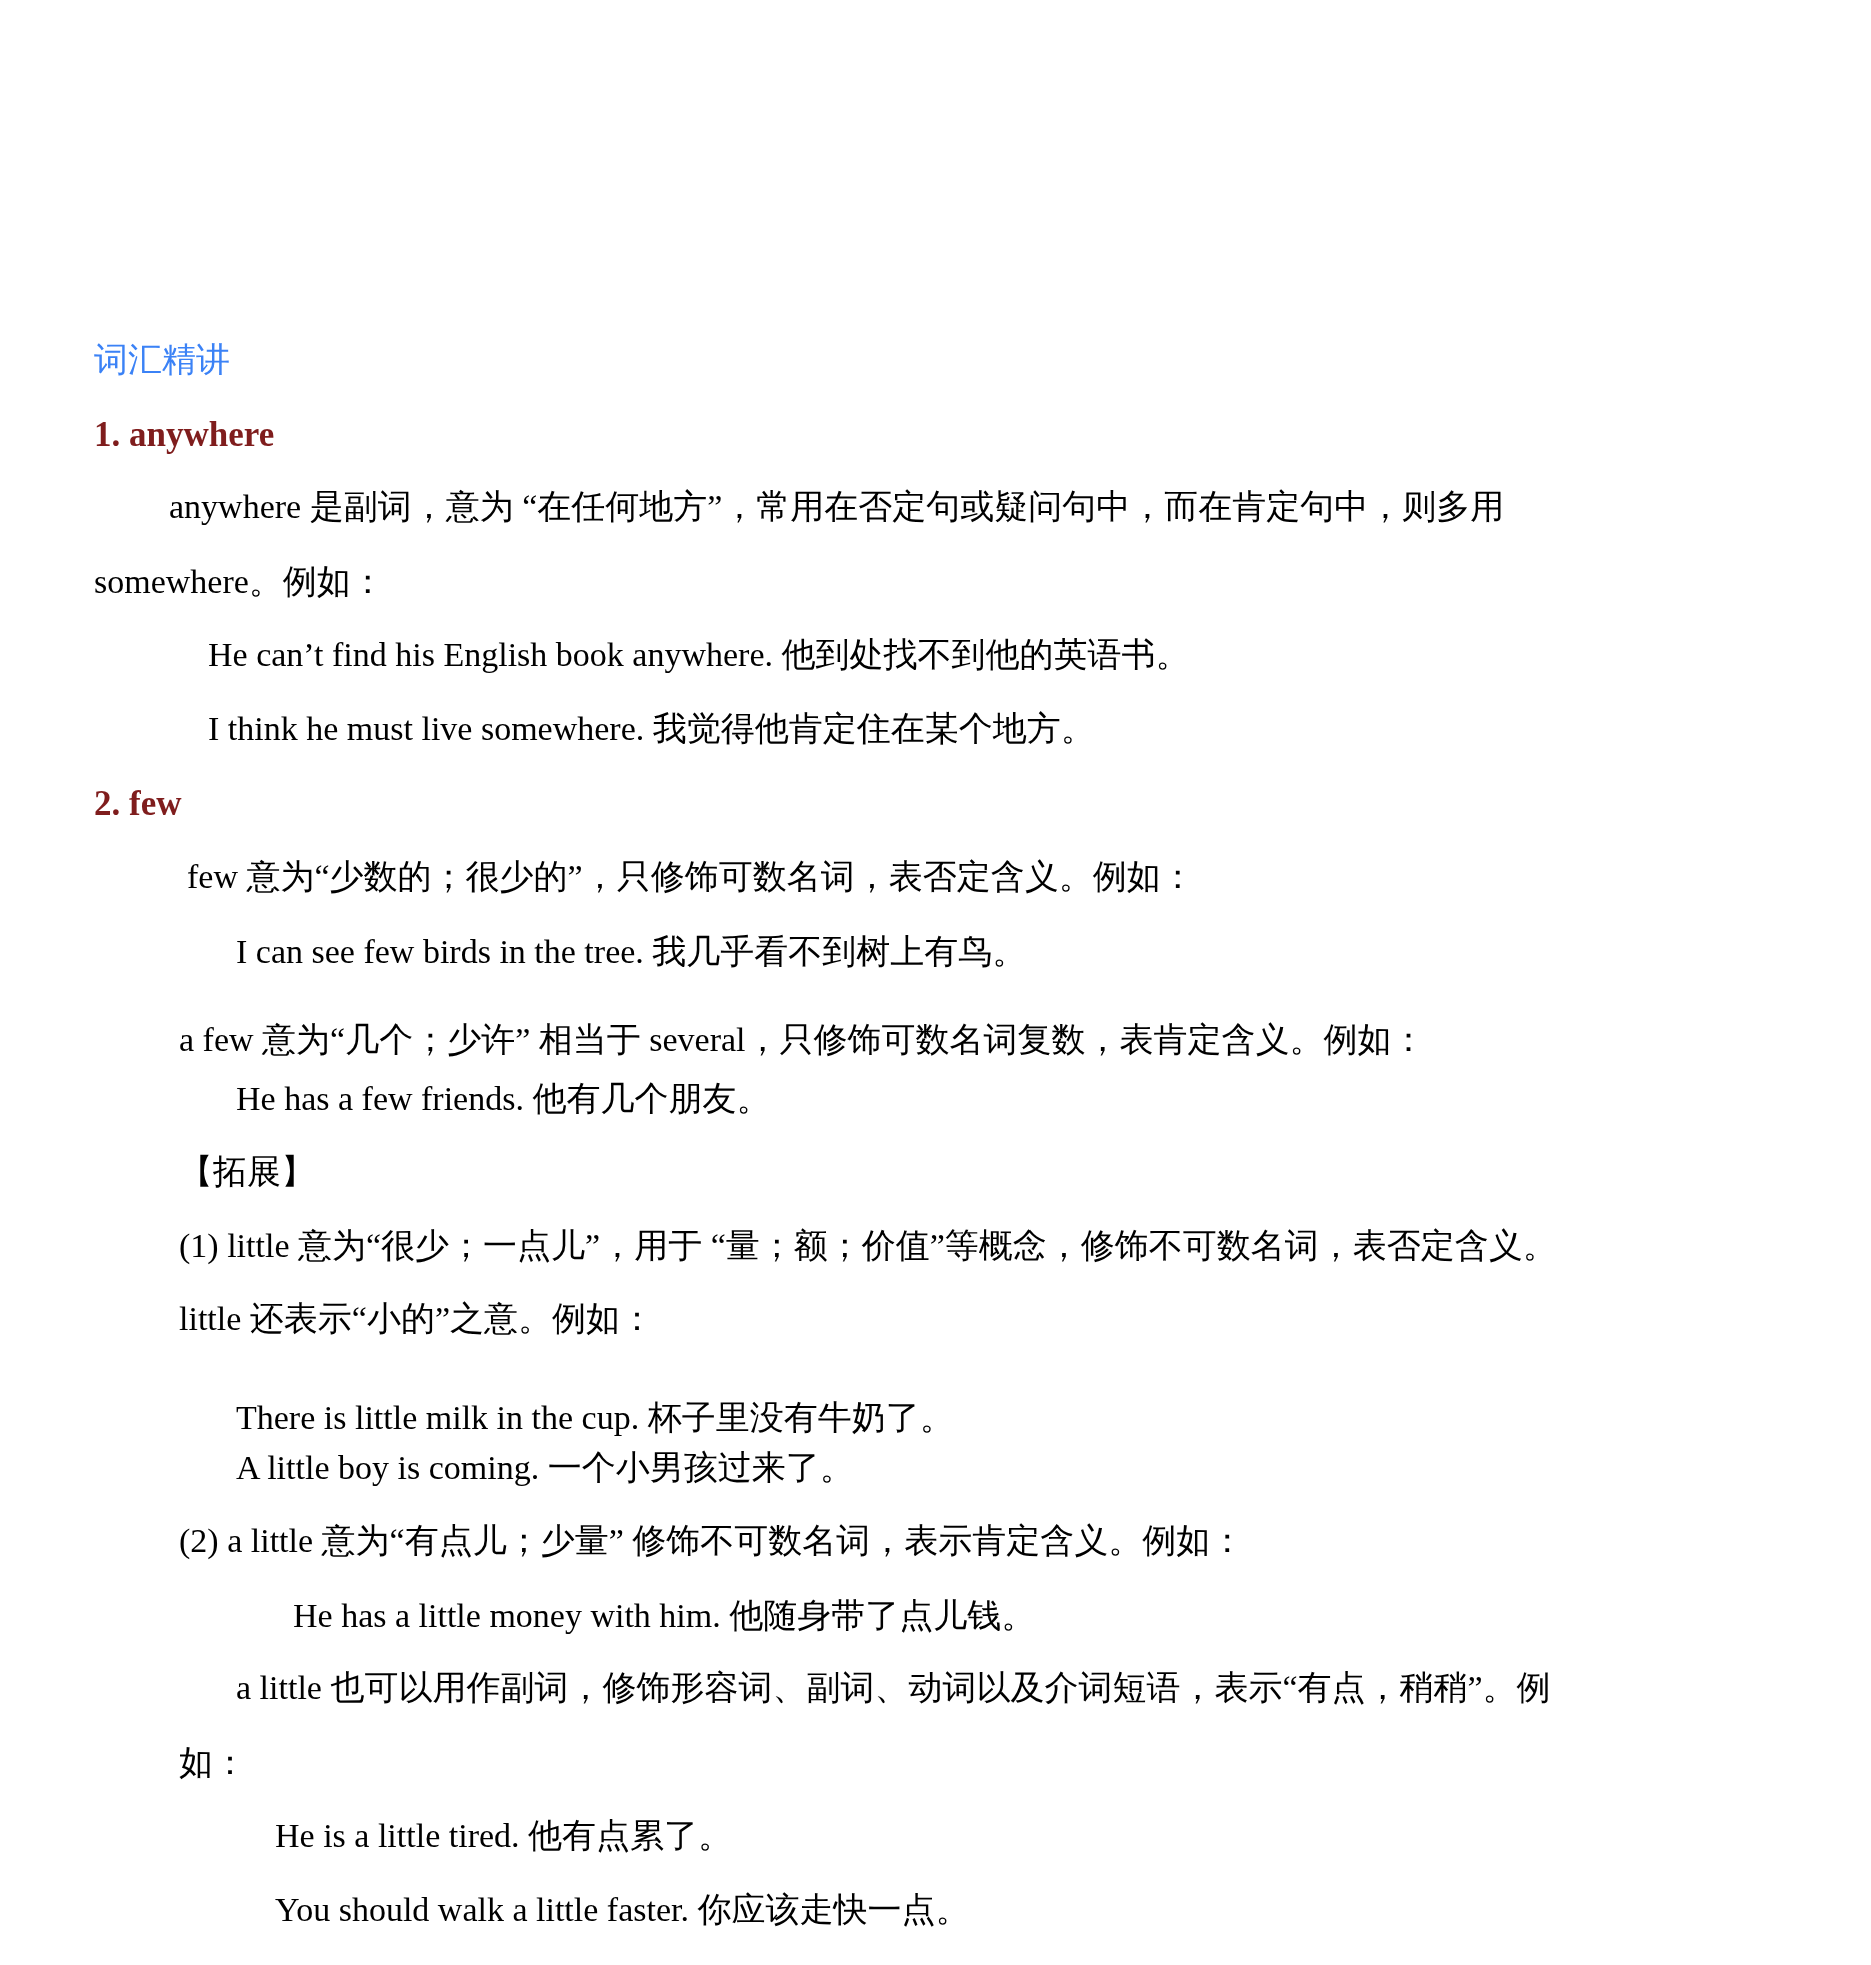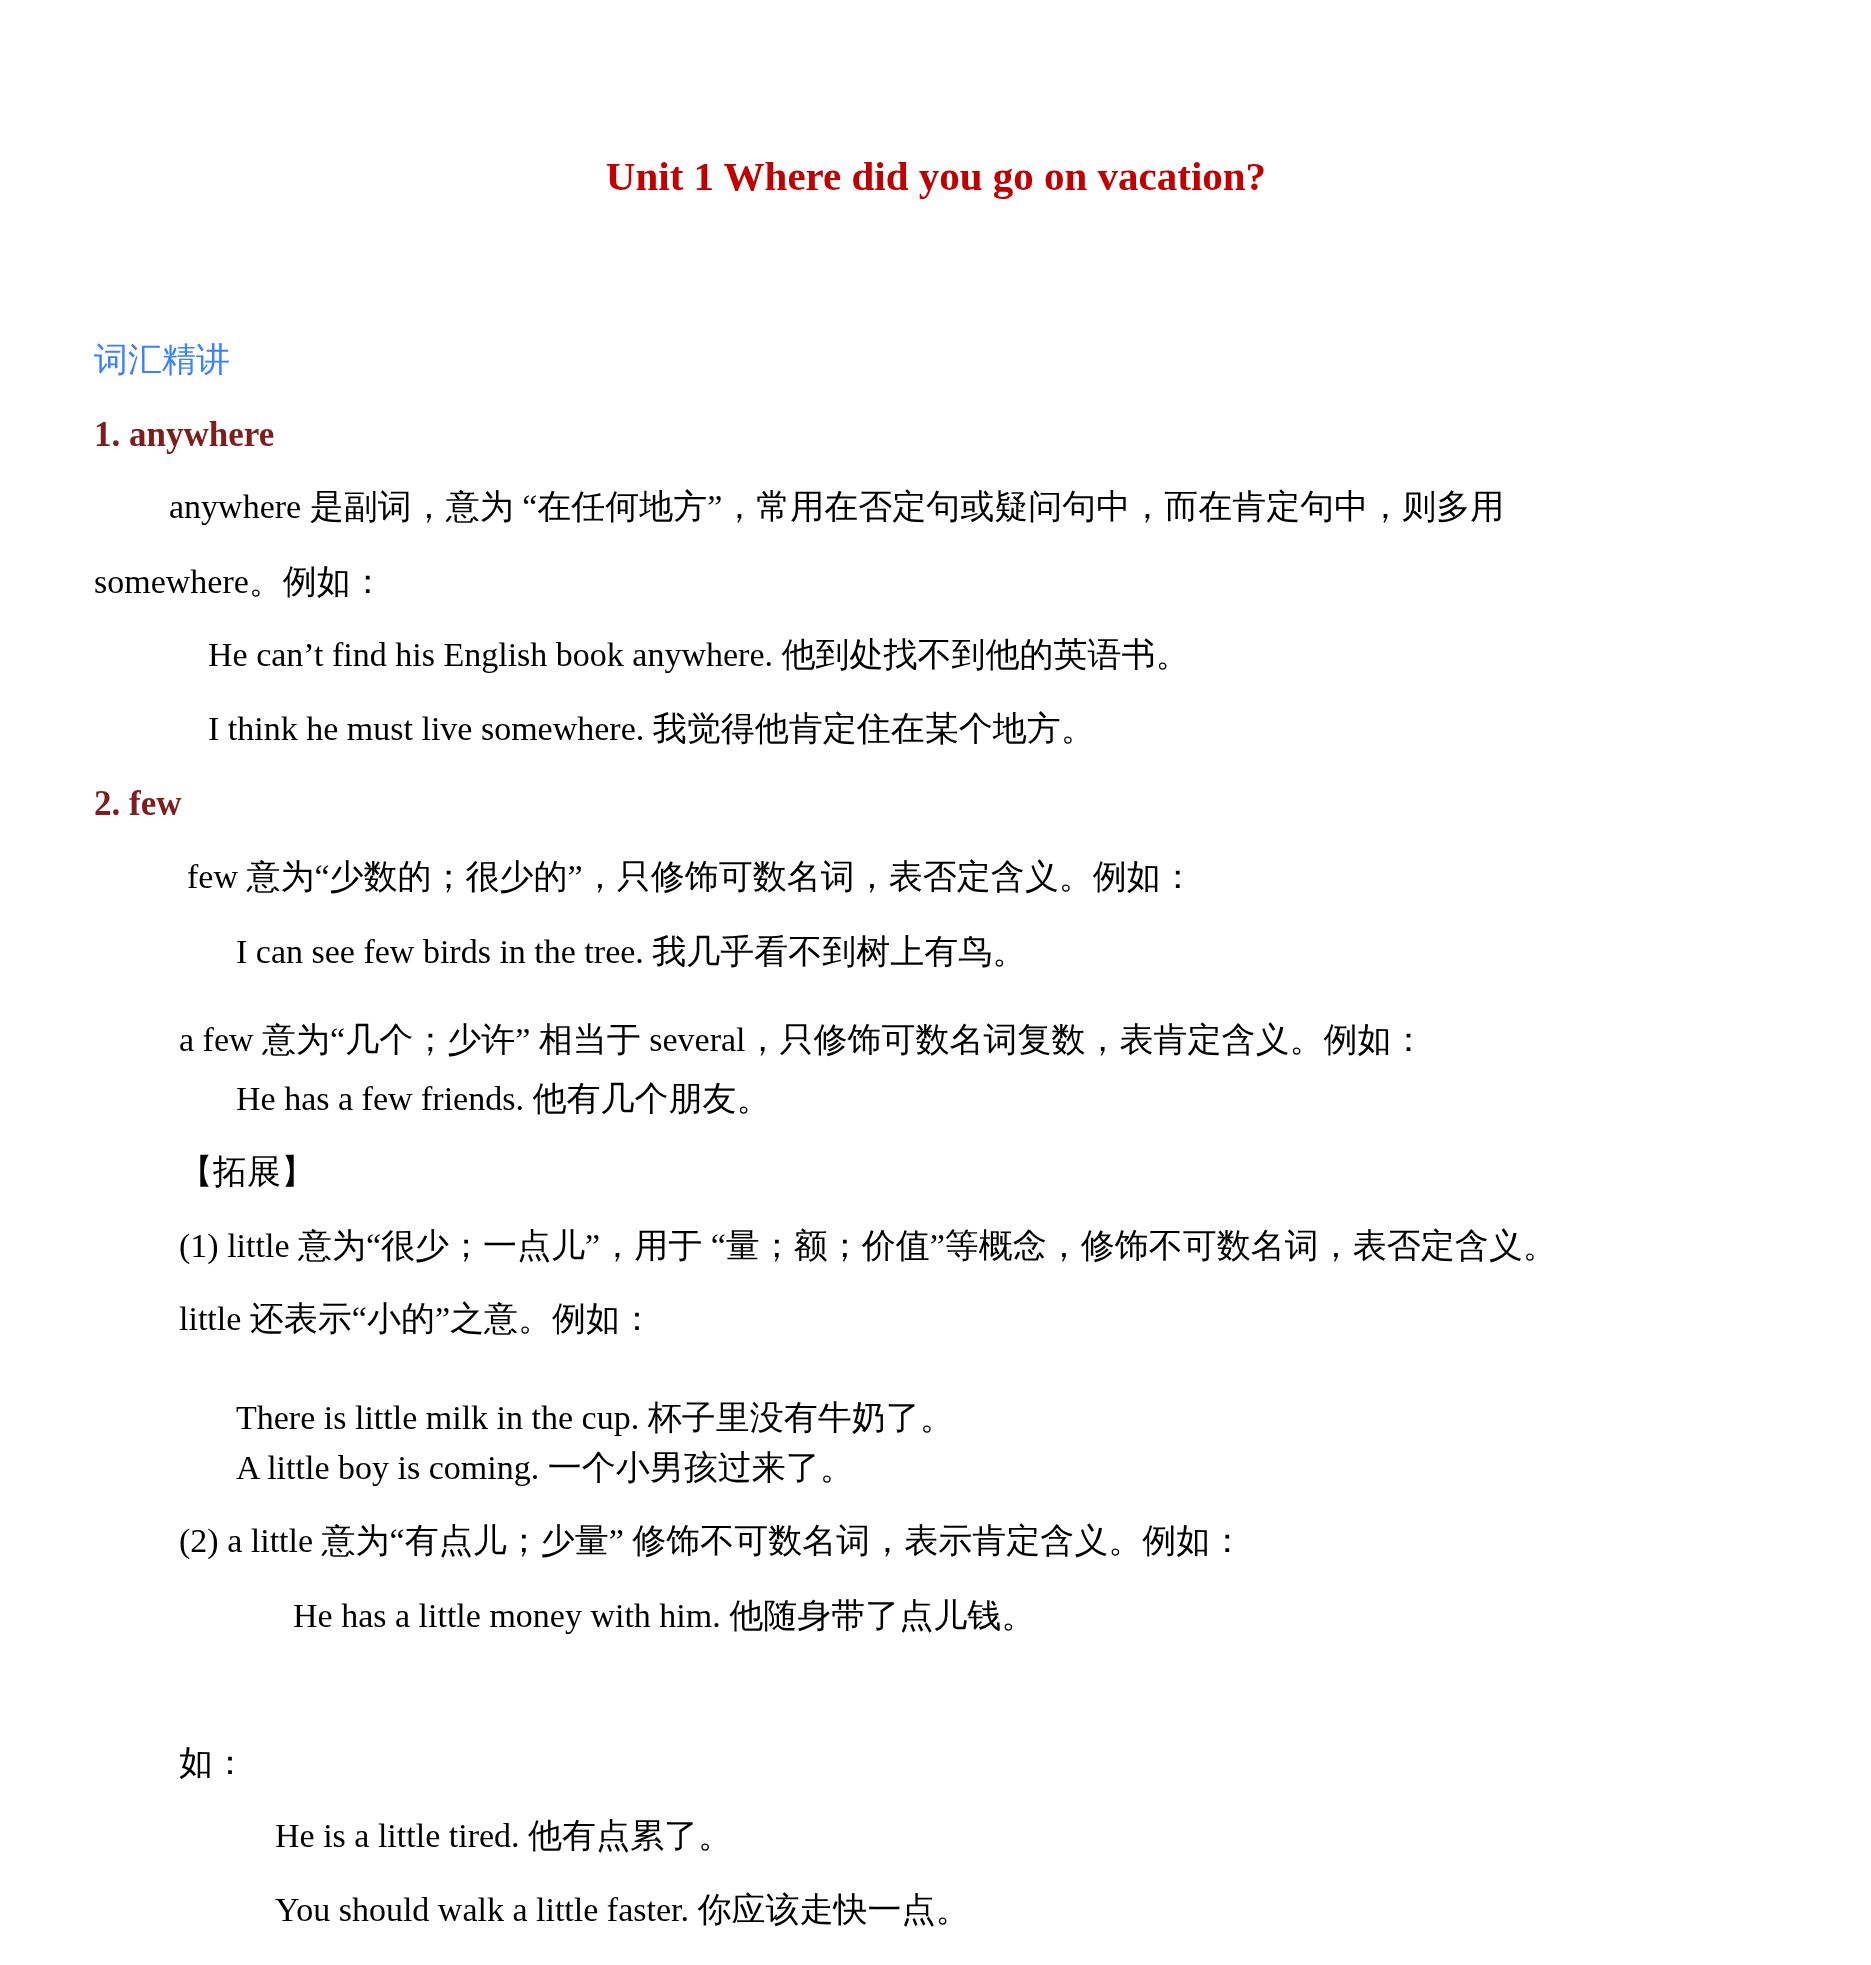--- a/index.html
+++ b/index.html
@@ -13,21 +13,20 @@
   .title { position: absolute; left: 0; width: 1872px; text-align: center; font-weight: bold; color: #c00000; }
   .t1 { top: 151px; font-size: 41px; line-height: 51px; }
   .t2 { top: 244px; font-size: 42px; line-height: 51px; font-weight: normal; }
   .sec { color: #3b82f6; font-size: 34px; }
   .h { color: #7f1d1d; font-weight: bold; font-size: 35px; }
 </style>
 </head>
 <body>
 
 <div class="page">
-  <div class="title t1">Unit 1 Where did you go on vacation?</div>
 
   <div class="line sec" style="left:94px; top:338px;">词汇精讲</div>
 
   <div class="line h" style="left:94px; top:413px;">1. anywhere</div>
   <div class="line" style="left:169px; top:485px;">anywhere 是副词，意为 “在任何地方”，常用在否定句或疑问句中，而在肯定句中，则多用</div>
   <div class="line" style="left:94px; top:560px;">somewhere。例如：</div>
   <div class="line" style="left:208px; top:633px;">He can’t find his English book anywhere.  他到处找不到他的英语书。</div>
   <div class="line" style="left:208px; top:707px;">I think he must live somewhere.  我觉得他肯定住在某个地方。</div>
 
   <div class="line h" style="left:94px; top:782px;">2. few</div>
@@ -35,19 +34,20 @@
   <div class="line" style="left:236px; top:930px;">I can see few birds in the tree.  我几乎看不到树上有鸟。</div>
   <div class="line" style="left:179px; top:1018px;">a few  意为“几个；少许”  相当于 several，只修饰可数名词复数，表肯定含义。例如：</div>
   <div class="line" style="left:236px; top:1077px;">He has a few friends.  他有几个朋友。</div>
   <div class="line" style="left:179px; top:1150px;text-align:center;">【拓展】</div>
   <div class="line" style="left:179px; top:1224px;">(1) little  意为“很少；一点儿”，用于  “量；额；价值”等概念，修饰不可数名词，表否定含义。</div>
   <div class="line" style="left:179px; top:1297px;">little 还表示“小的”之意。例如：</div>
   <div class="line" style="left:236px; top:1372px;margin-top:24px;">There is little milk in the cup.  杯子里没有牛奶了。</div>
   <div class="line" style="left:236px; top:1446px;">A little boy is coming.  一个小男孩过来了。</div>
   <div class="line" style="left:179px; top:1519px;">(2) a little  意为“有点儿；少量”  修饰不可数名词，表示肯定含义。例如：</div>
   <div class="line" style="left:293px; top:1594px;">He has a little money with him.  他随身带了点儿钱。</div>
+  <div class="line" style="left:236px; top:1666px;">a little 也可以用作副词，修饰形容词、副词、动词以及介词短语，表示“有点，稍稍”。例</div>
   <div class="line" style="left:179px; top:1741px;">如：</div>
   <div class="line" style="left:275px; top:1814px;">He is a little tired.  他有点累了。</div>
   <div class="line" style="left:275px; top:1888px;">You should walk a little faster.  你应该走快一点。</div>
   <div class="line" style="left:275px; top:1961px;">She was only a little over fifty years old.她才五十多一点。</div>
 
 </div>
 
 
 </body></html>

